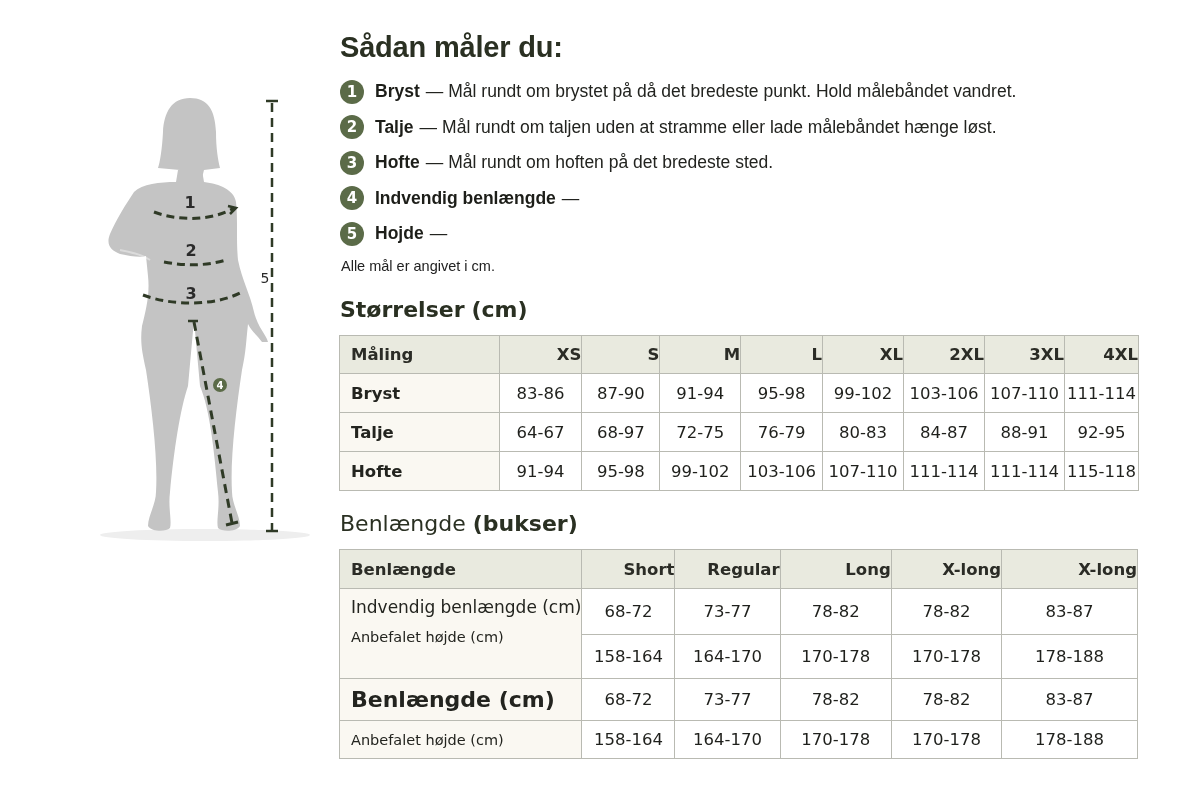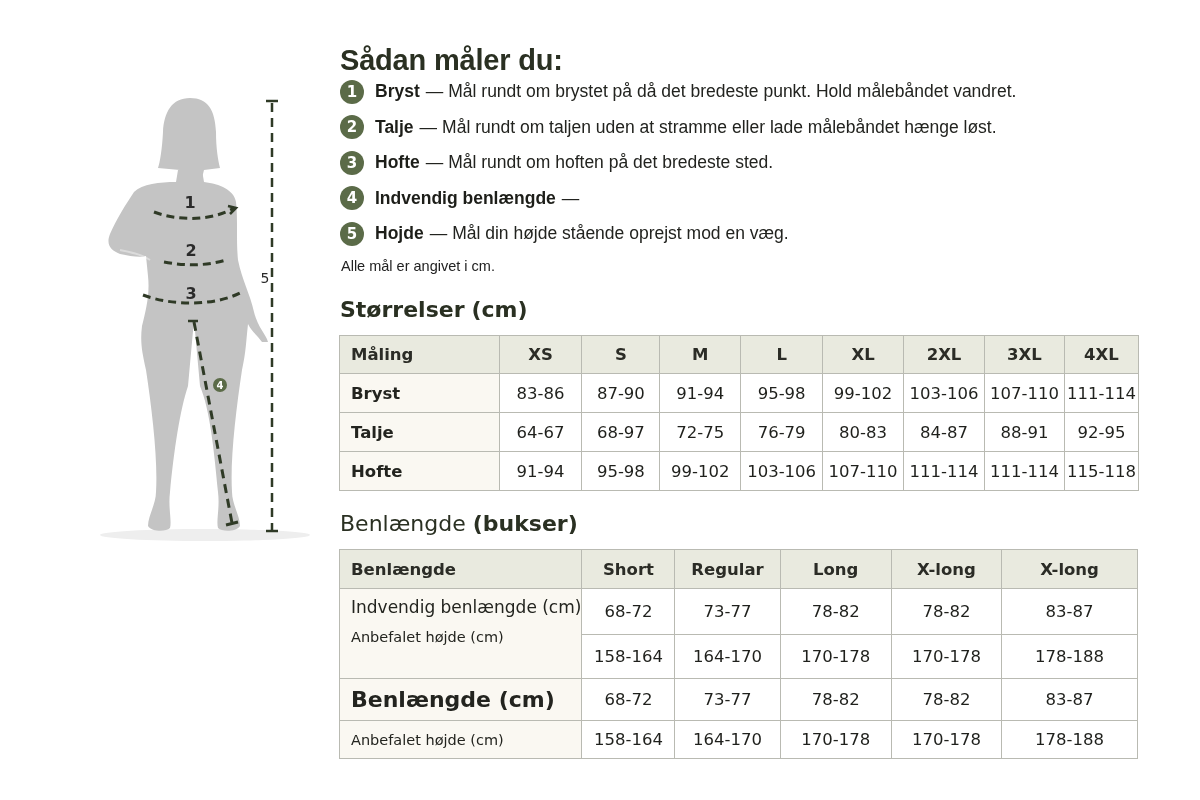--- a/index.html
+++ b/index.html
@@ -9,21 +9,21 @@
     font-family: "DejaVu Sans", "Liberation Sans", sans-serif;
     color: #1e1f1a;
     position: relative;
   }
   .figure-wrap { position: absolute; left: 90px; top: 80px; width: 220px; height: 470px; }
   .figure-wrap svg { width: 220px; height: 470px; display: block; }
 
   .content { position: absolute; left: 340px; top: 0; width: 820px; }
 
   .h1 {
-    position: absolute; left: 0; top: 44px;
+    position: absolute; left: 0; top: 31px;
     font-family: "Liberation Sans", sans-serif;
     font-size: 29px; font-weight: 700; color: #2a3022; letter-spacing: -0.2px;
     white-space: nowrap;
   }
   .steps { position: absolute; left: 0; top: 74px; width: 820px; }
   .step {
     display: flex; align-items: center; height: 35.5px;
     font-family: "Liberation Sans", sans-serif;
     font-size: 17.5px; color: #22231f; white-space: nowrap;
   }
@@ -50,21 +50,21 @@
   .h2 .strong { font-weight: 700; }
   .h2 .light { font-weight: 700; }
 
   table { border-collapse: collapse; position: absolute; left: -1px; }
   td, th {
     border: 1.5px solid #b9bab2;
     font-family: "DejaVu Sans", sans-serif;
     font-size: 16.5px; color: #1f201c; text-align: center; padding: 0;
     white-space: nowrap;
   }
-  th { background: #e9eadf; font-weight: 700; color: #2b2c26; }
+  th { background: #e9eadf; font-weight: 700; color: #2b2c26; text-align: right; }
   td.label {
     text-align: left; padding-left: 11px; background: #faf8f2;
     font-weight: 700; color: #23241f;
   }
   th.label { text-align: left; padding-left: 11px; }
   td.small { font-weight: 400; font-size: 14.5px; }
 
   .size-table { top: 335px; width: 800px; }
   .size-table th { height: 37px; }
   .size-table td { height: 38px; }
@@ -139,21 +139,20 @@
     </div>
     <div class="step">
       <span class="badge">4</span>
       <span class="term">Indvendig benlængde</span>
       <span class="dash">—</span>
     </div>
     <div class="step">
       <span class="badge">5</span>
       <span class="term">Hojde</span>
       <span class="dash">—</span>
-      <span>Mål din højde stående oprejst mod en væg.</span>
     </div>
   </div>
 
   <div class="note">Alle mål er angivet i cm.</div>
 
   <div class="h2" style="top:297px;">
     <span class="strong">Størrelser</span>
     <span class="light">(cm)</span>
   </div>
 

